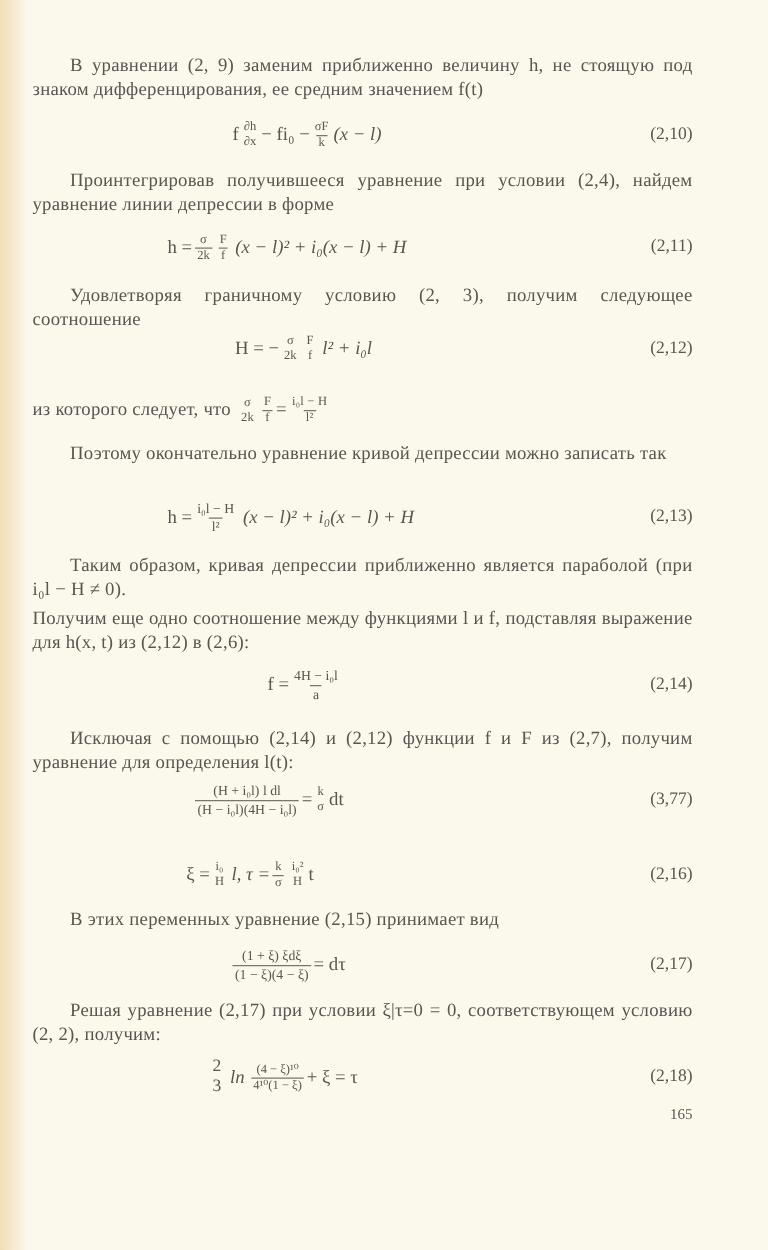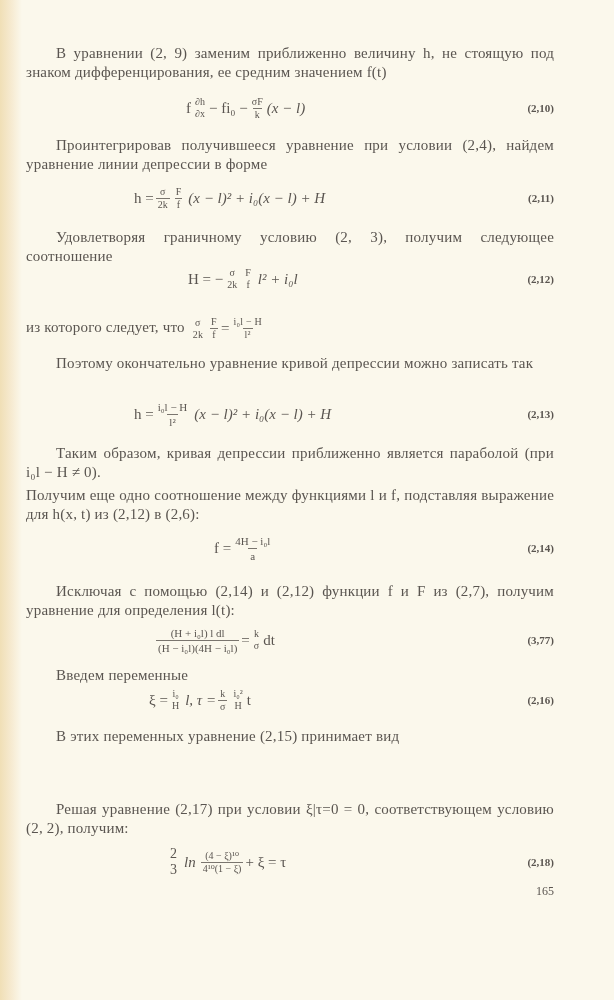--- a/index.html
+++ b/index.html
@@ -23,21 +23,21 @@
     }
     p.indent { text-indent: 30px; }
     .eq {
       position: absolute; left: 0; width: 528px; height: 40px;
       font-size: 15px; display: flex; align-items: center;
     }
     .eq .body {
       position: absolute; display: flex; align-items: center; white-space: nowrap;
     }
     .eq .num {
-      position: absolute; right: 0; font-size: 11px; font-weight: bold;
+      position: absolute; right: 0; font-size: 14px;
     }
     .frac { display: inline-flex; flex-direction: column; align-items: center; vertical-align: middle; margin: 0 2px; }
     .frac .n { font-size: 10px; line-height: 12px; padding: 0 2px; }
     .frac .d { font-size: 10px; line-height: 12px; border-top: 1px solid #7a756e; padding: 0 2px; }
     .frac.big .n, .frac.big .d { font-size: 11px; line-height: 14px; }
     .frac.mid .n, .frac.mid .d { font-size: 14px; line-height: 16px; }
     i { }
     .inline-eq { display: inline-flex; align-items: center; vertical-align: middle; }
     .pagenum { position: absolute; right: 0; font-size: 12px; }
   </style>
@@ -162,21 +162,20 @@
       <span> = </span>
       <span class="frac">
           <span class="n">k</span>
           <span class="d" style="border-top:none">σ</span>
         </span>
       <span>dt</span>
     </div>
     <span class="num">(3,77)</span>
   </div>
 
-  <p class="indent" style="top:666px">Введем переменные</p>
 
   <div class="eq" style="top:680px">
     <div class="body" style="left:123px">
       <span>ξ = </span>
       <span class="frac">
           <span class="n">i₀</span>
           <span class="d" style="border-top:none">H</span>
         </span>
       <i style="margin-left:2px">l,  τ = </i>
       <span class="frac">
@@ -187,20 +186,30 @@
           <span class="n">i₀²</span>
           <span class="d" style="border-top:none">H</span>
         </span>
       <span>t</span>
     </div>
     <span class="num">(2,16)</span>
   </div>
 
   <p class="indent" style="top:727px">В этих переменных уравнение (2,15) принимает вид</p>
 
+  <div class="eq" style="top:752px">
+    <div class="body" style="left:158px">
+      <span class="frac big">
+          <span class="n">(1 + ξ) ξdξ</span>
+          <span class="d">(1 − ξ)(4 − ξ)</span>
+        </span>
+      <span> = dτ</span>
+    </div>
+    <span class="num">(2,17)</span>
+  </div>
 
   <p class="indent" style="top:800px">Решая уравнение (2,17) при условии ξ|τ=0 = 0, соответствующем условию (2, 2), получим:</p>
 
   <div class="eq" style="top:842px">
     <div class="body" style="left:140px">
       <span class="frac mid">
           <span class="n">2</span>
           <span class="d" style="border-top:none">3</span>
         </span>
       <i style="margin:0 3px">ln</i>

